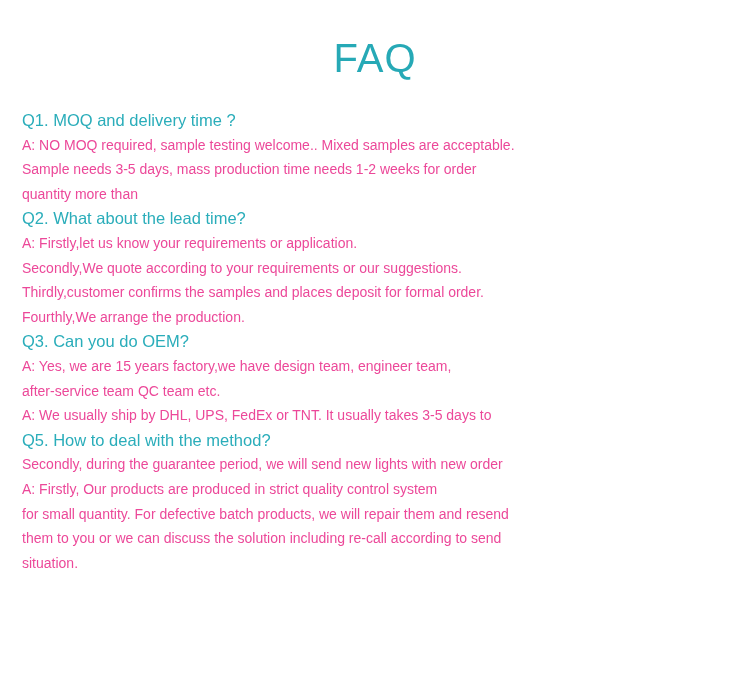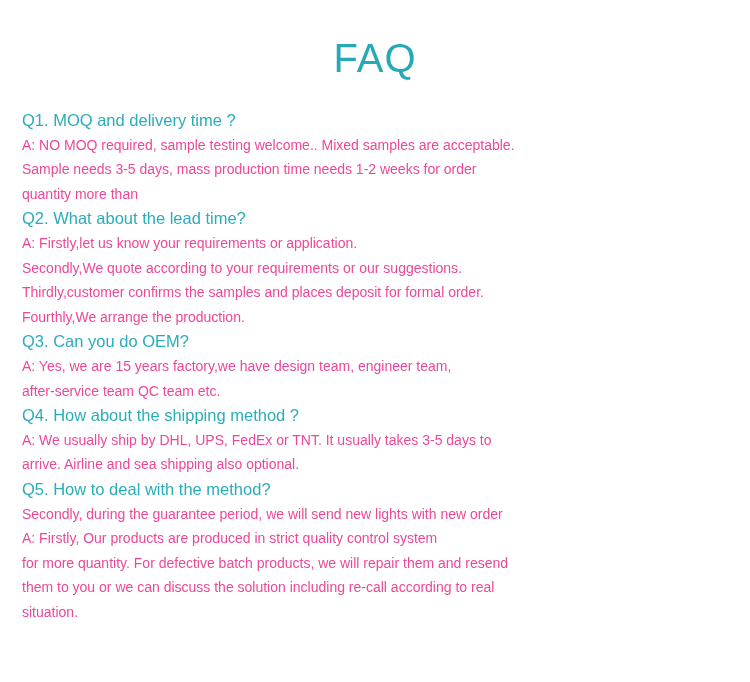--- a/index.html
+++ b/index.html
@@ -79,28 +79,26 @@
       <div class="a-line">Fourthly,We arrange the production.</div>
     </div>
 
     <div class="qa-block">
       <div class="q-line">Q3. Can you do OEM?</div>
       <div class="a-line">A: Yes, we are 15 years factory,we have design team, engineer team,</div>
       <div class="a-line">after-service team QC team etc.</div>
     </div>
 
     <div class="qa-block">
-      <div class="q-line">Q4. How about the shipping method ?</div>
       <div class="a-line">A: We usually ship by DHL, UPS, FedEx or TNT. It usually takes 3-5 days to</div>
-      <div class="a-line">arrive. Airline and sea shipping also optional.</div>
     </div>
 
     <div class="qa-block">
       <div class="q-line">Q5. How to deal with the method?</div>
       <div class="a-line">Secondly, during the guarantee period, we will send new lights with new order</div>
       <div class="a-line">A: Firstly, Our products are produced in strict quality control system</div>
-      <div class="a-line">for more quantity. For defective batch products, we will repair them and resend</div>
-      <div class="a-line">them to you or we can discuss the solution including re-call according to real</div>
+      <div class="a-line">for small quantity. For defective batch products, we will repair them and resend</div>
+      <div class="a-line">them to you or we can discuss the solution including re-call according to send</div>
       <div class="a-line">situation.</div>
     </div>
 
   </div>
 </div>
 
 </body></html>

